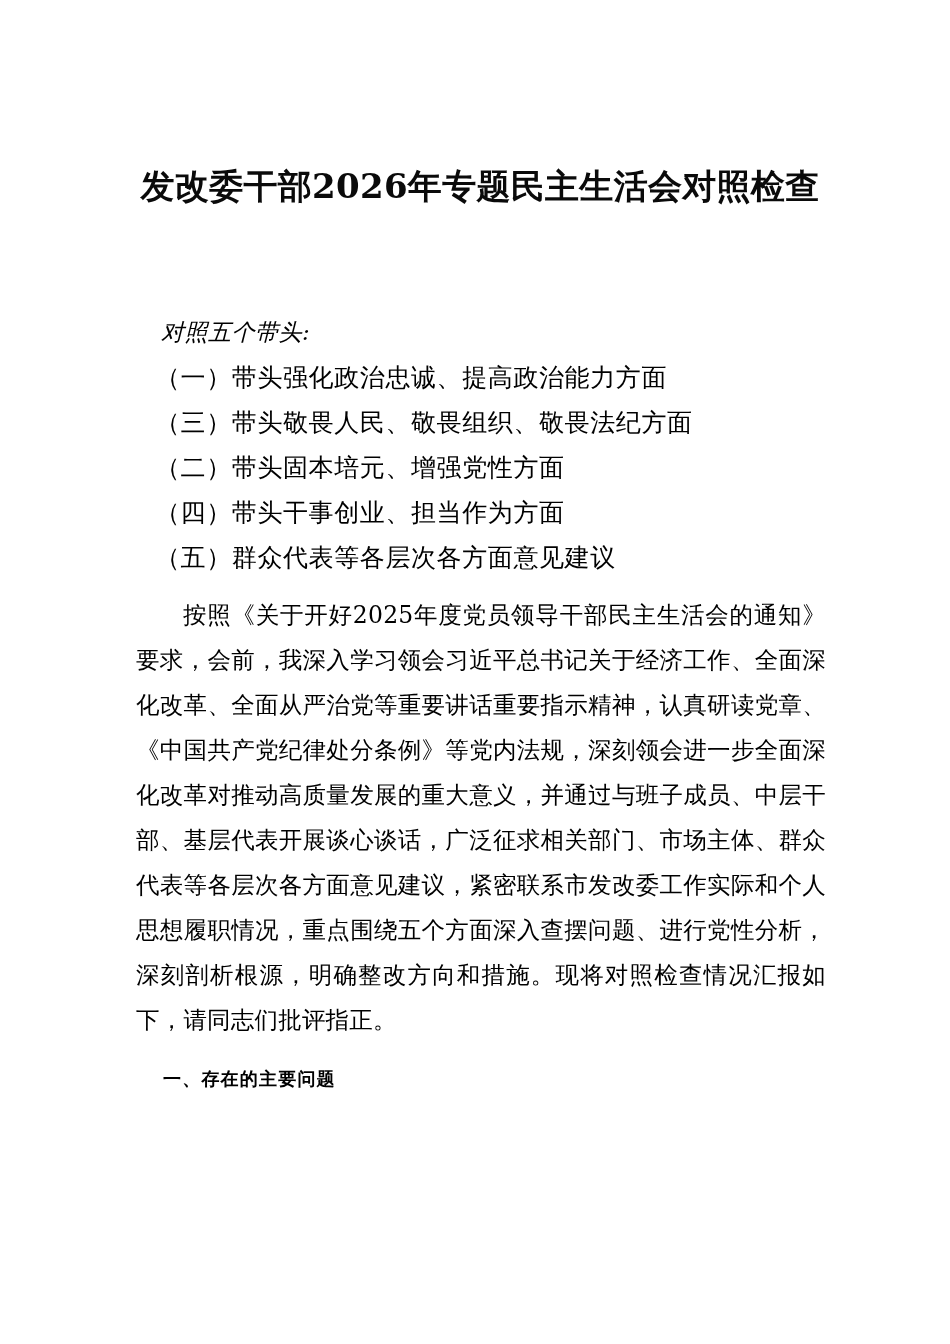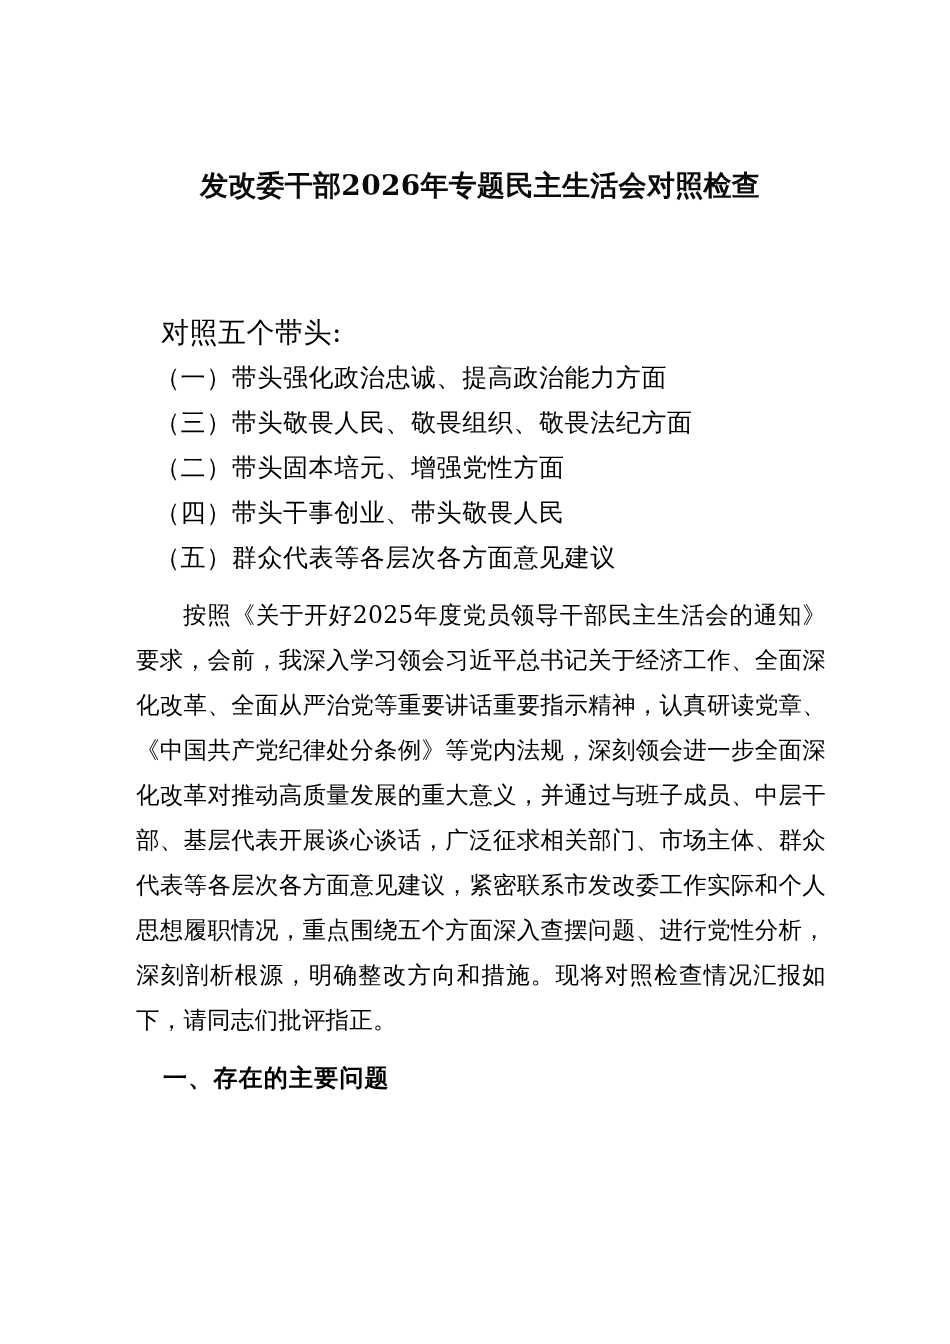--- a/index.html
+++ b/index.html
@@ -28,21 +28,21 @@
 
   
   .doc-title {
     position: absolute;
     left: 125px;
     top: 160px;
     width: 710px;
     text-align: center;
     font-family: "DejaVu Serif", "Liberation Serif", serif;
     font-weight: 700;
-    font-size: 28px;
+    font-size: 34px;
     line-height: 52px;
     letter-spacing: 0.3px;
     color: #0a0a0a;
   }
   .doc-title .tline {
     display: block;
     white-space: nowrap;
   }
   .doc-title .tline.second {
     letter-spacing: 1px;
@@ -52,25 +52,26 @@
   .body-block {
     position: absolute;
     left: 125px;
     top: 310px;
     width: 712px;
   }
 
   
   .lead-line {
     font-family: "DejaVu Serif", "Liberation Serif", serif;
-    font-size: 28px;
+    font-size: 23px;
     line-height: 45px;
     text-indent: 36px;
     letter-spacing: 0.5px;
     white-space: nowrap;
+    font-style: italic;
   }
 
   
   .enum-list {
     margin: 0;
     padding: 0;
     list-style: none;
   }
   .enum-item {
     font-family: "DejaVu Serif", "Liberation Serif", serif;
@@ -90,23 +91,23 @@
     text-align-last: left;
     text-indent: 47px;
     letter-spacing: 0.2px;
     margin: 11px;
     word-break: break-all;
     padding-top: 2px;
   }
 
   
   .section-heading {
-    font-family: Liberation Mono, monospace;
+    font-family: Liberation Sans, sans-serif;
     font-weight: 700;
-    font-size: 24px;
+    font-size: 18px;
     line-height: 45px;
     text-indent: 38px;
     letter-spacing: 1.2px;
     white-space: nowrap;
     margin-top: 14px;
     color: #000000;
   }
 </style>
 </head>
 <body>
@@ -118,21 +119,21 @@
   </div>
 
   <div class="body-block">
 
     <div class="lead-line">对照五个带头:</div>
 
     <ul class="enum-list">
       <li class="enum-item">（一）带头强化政治忠诚、提高政治能力方面</li>
       <li class="enum-item">（三）带头敬畏人民、敬畏组织、敬畏法纪方面</li>
       <li class="enum-item">（二）带头固本培元、增强党性方面</li>
-      <li class="enum-item">（四）带头干事创业、带头敬畏人民</li>
+      <li class="enum-item">（四）带头干事创业、担当作为方面</li>
       <li class="enum-item">（五）群众代表等各层次各方面意见建议</li>
     </ul>
 
     <p class="main-para">按照《关于开好2025年度党员领导干部民主生活会的通知》要求，会前，我深入学习领会习近平总书记关于经济工作、全面深化改革、全面从严治党等重要讲话重要指示精神，认真研读党章、《中国共产党纪律处分条例》等党内法规，深刻领会进一步全面深化改革对推动高质量发展的重大意义，并通过与班子成员、中层干部、基层代表开展谈心谈话，广泛征求相关部门、市场主体、群众代表等各层次各方面意见建议，紧密联系市发改委工作实际和个人思想履职情况，重点围绕五个方面深入查摆问题、进行党性分析，深刻剖析根源，明确整改方向和措施。现将对照检查情况汇报如下，请同志们批评指正。</p>
 
     <div class="section-heading">一、存在的主要问题</div>
 
   </div>
 
 </div>

